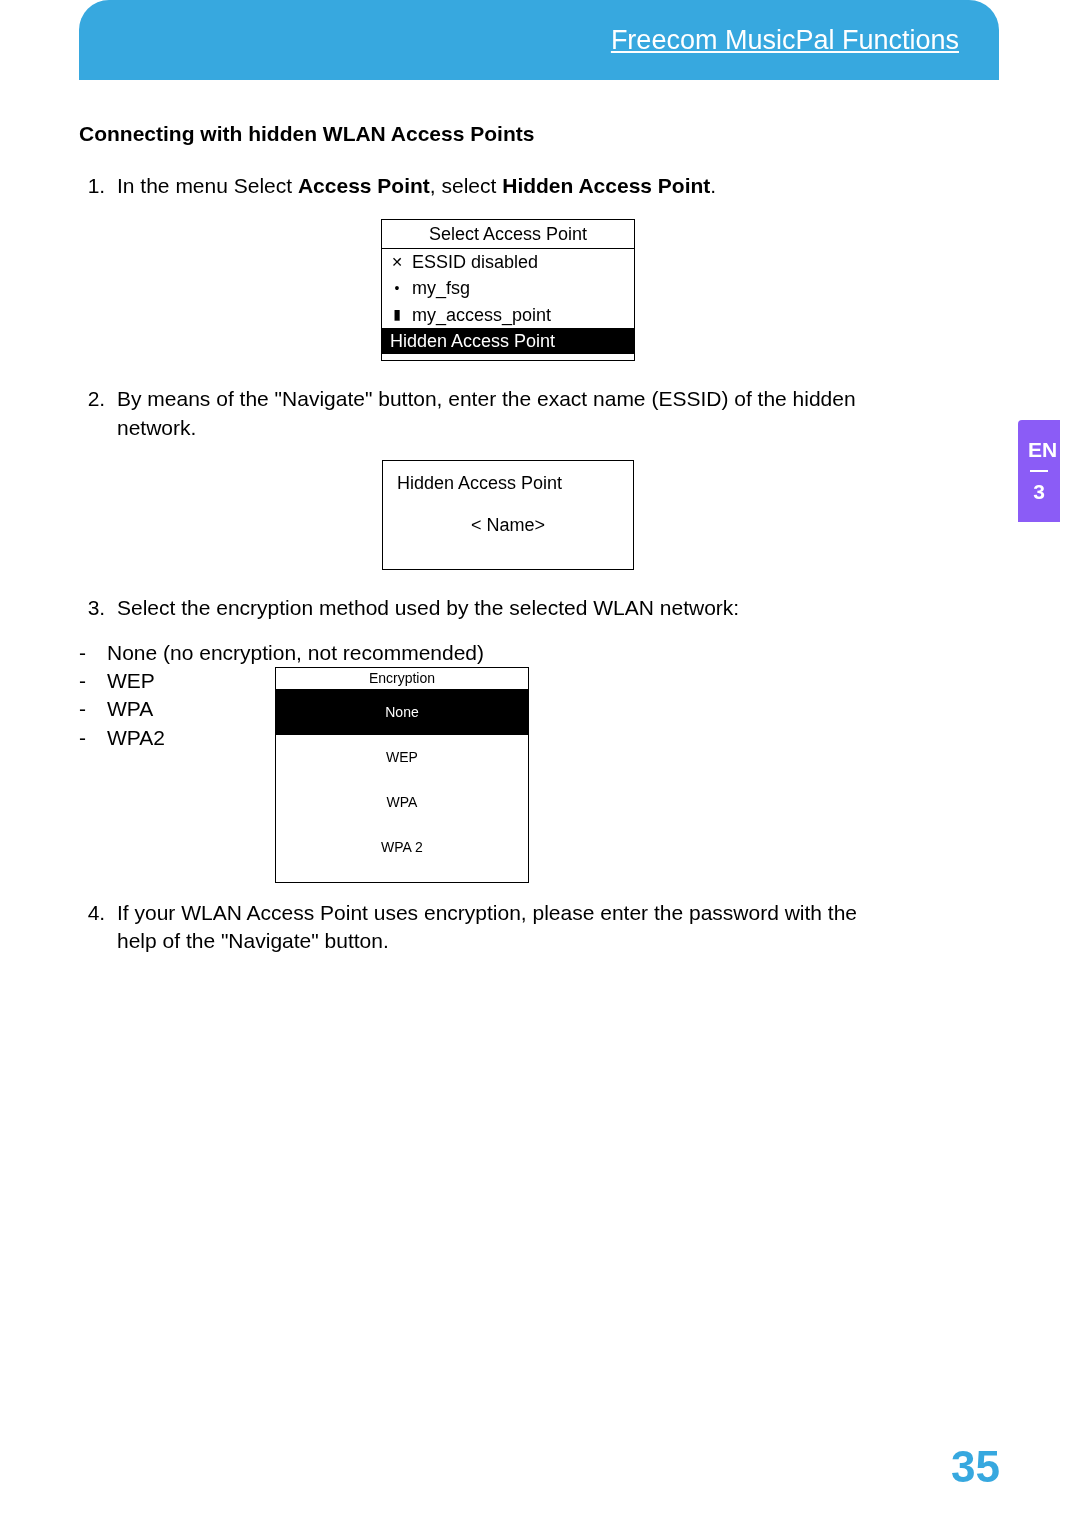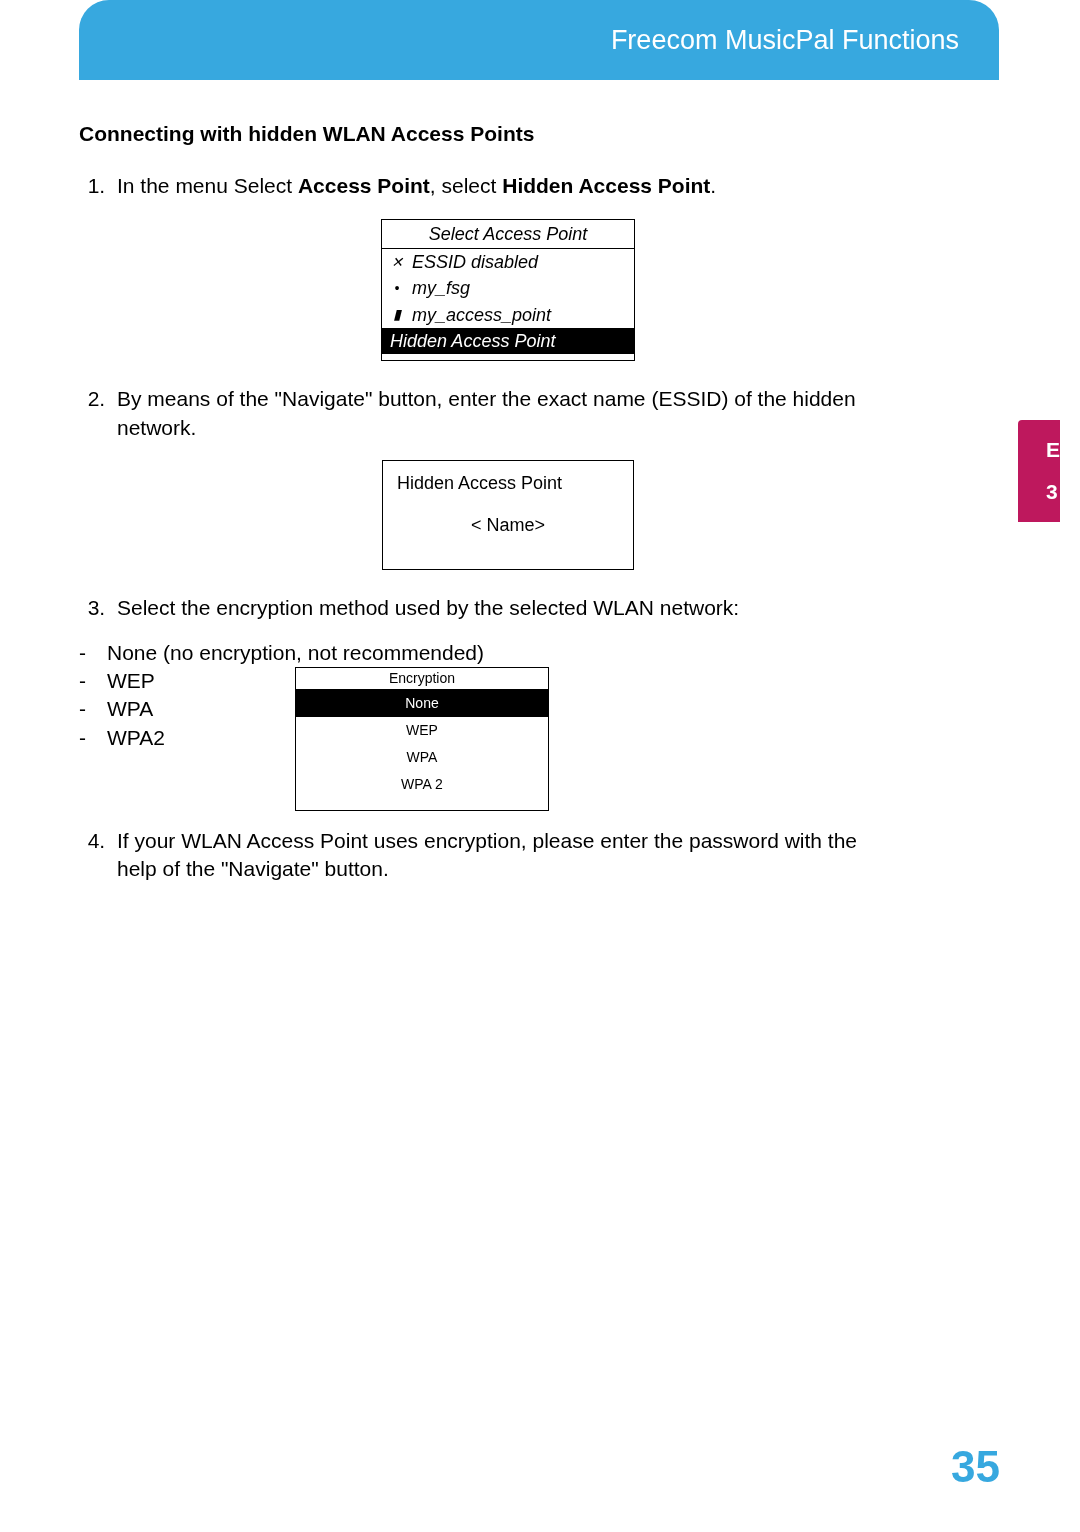--- a/index.html
+++ b/index.html
@@ -24,20 +24,21 @@
     display: flex;
     align-items: center;
     justify-content: flex-end;
     padding-right: 40px;
     box-sizing: border-box;
   }
   .header-title {
     color: #fff;
     font-size: 27px;
     font-weight: 400;
+    text-decoration: underline;
   }
   .content {
     position: absolute;
     left: 79px;
     top: 120px;
     width: 820px;
     font-size: 21px;
     line-height: 1.35;
   }
   .section-heading {
@@ -60,21 +61,20 @@
   .figure {
     margin: 18px auto 24px auto;
     display: block;
   }
   .menu-box {
     border: 1px solid #000;
     width: 252px;
     margin: 16px auto;
     font-family: Arial, Helvetica, sans-serif;
     font-size: 18px;
-    font-style: italic;
   }
   .menu-title {
     border-bottom: 1px solid #000;
     text-align: center;
     padding: 2px 0;
   }
   .menu-item {
     padding: 1px 8px;
     display: flex;
     align-items: center;
@@ -116,57 +116,57 @@
     width: 252px;
     font-family: Arial, Helvetica, sans-serif;
     font-size: 14px;
     text-align: center;
   }
   .enc-title {
     border-bottom: 1px solid #000;
     padding: 1px 0;
   }
   .enc-item {
-    padding: 4px;
+    padding: 13px;
   }
   .enc-item.selected {
     background: #000;
     color: #fff;
   }
   .enc-spacer {
     height: 12px;
   }
 
   .encryption-row {
     display: flex;
     align-items: flex-start;
-    gap: 40px;
+    gap: 20px;
     margin-bottom: 16px;
   }
   .enc-list {
     list-style: none;
     padding: 0;
     margin: 0;
   }
   .enc-list li::before {
     content: "-";
     display: inline-block;
     width: 28px;
     margin-left: 0;
   }
 
   .side-tab {
     position: absolute;
     right: 20px;
     top: 420px;
-    background: #be185d;
+    background: #8b5cf6;
     color: #fff;
     font-weight: 700;
     font-size: 21px;
-    padding: 18px 10px 18px 28px;
+    padding: 18px 10px 18px 10px;
     text-align: center;
     border-radius: 4px 0 0 0;
     width: 42px;
     box-sizing: border-box;
   }
   .side-tab .divider {
     border-top: 2px solid #fff;
     margin: 8px 2px;
   }
   .page-number {

